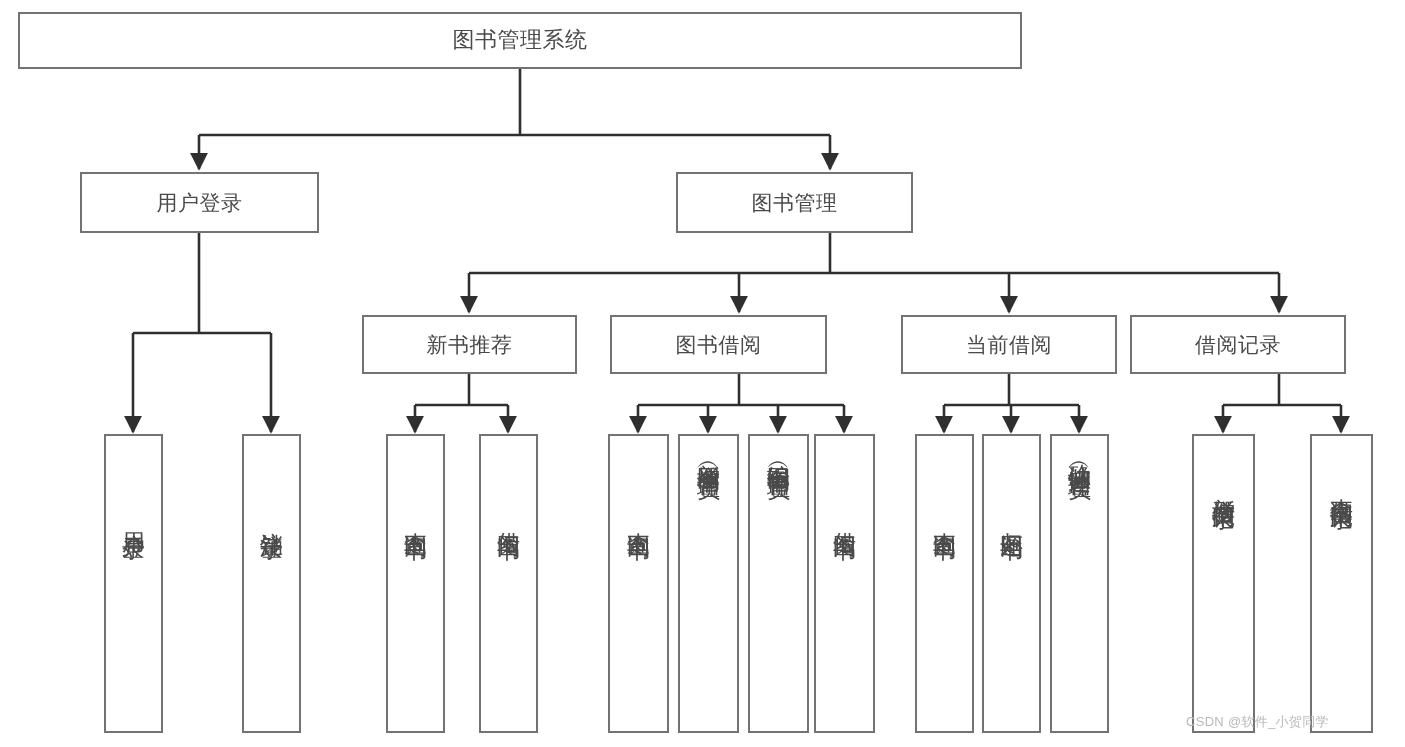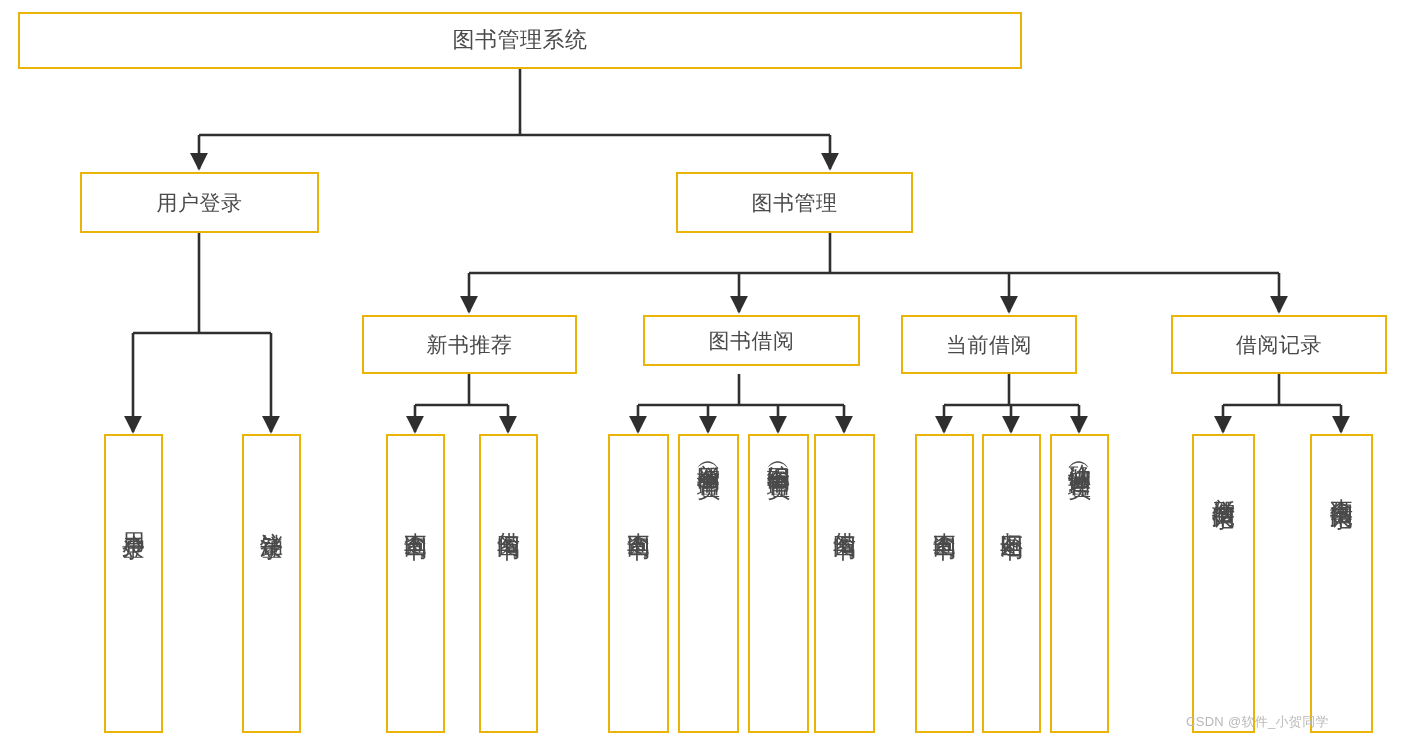--- a/index.html
+++ b/index.html
@@ -22,21 +22,21 @@
     left: 0;
     top: 0;
     width: 1405px;
     height: 747px;
     pointer-events: none;
   }
   .node {
     position: absolute;
     box-sizing: border-box;
     background: #ffffff;
-    border: 2px solid #eab308;
+    border: 2px solid #737373;
     display: flex;
     align-items: center;
     justify-content: center;
     color: #4a4a4a;
     z-index: 2;
   }
   .node .label {
     display: block;
     text-align: center;
     letter-spacing: 0.5px;
@@ -134,27 +134,27 @@
   <div class="node horizontal" style="left:80px; top:172px; width:239px; height:61px;">
     <span class="label">用户登录</span>
   </div>
   <div class="node horizontal" style="left:676px; top:172px; width:237px; height:61px;">
     <span class="label">图书管理</span>
   </div>
 
   <div class="node horizontal" style="left:362px; top:315px; width:215px; height:59px;">
     <span class="label">新书推荐</span>
   </div>
-  <div class="node horizontal" style="left:643px; top:315px; width:217px; height:51px;">
+  <div class="node horizontal" style="left:610px; top:315px; width:217px; height:59px;">
     <span class="label">图书借阅</span>
   </div>
-  <div class="node horizontal" style="left:901px; top:315px; width:176px; height:59px;">
+  <div class="node horizontal" style="left:901px; top:315px; width:216px; height:59px;">
     <span class="label">当前借阅</span>
   </div>
-  <div class="node horizontal" style="left:1171px; top:315px; width:216px; height:59px;">
+  <div class="node horizontal" style="left:1130px; top:315px; width:216px; height:59px;">
     <span class="label">借阅记录</span>
   </div>
 
   <div class="node vertical" style="left:104px; top:434px; width:59px; height:299px; padding-top:78px;">
     <span class="label">用户登录</span>
   </div>
   <div class="node vertical" style="left:242px; top:434px; width:59px; height:299px; padding-top:78px;">
     <span class="label">注销登录</span>
   </div>
 

